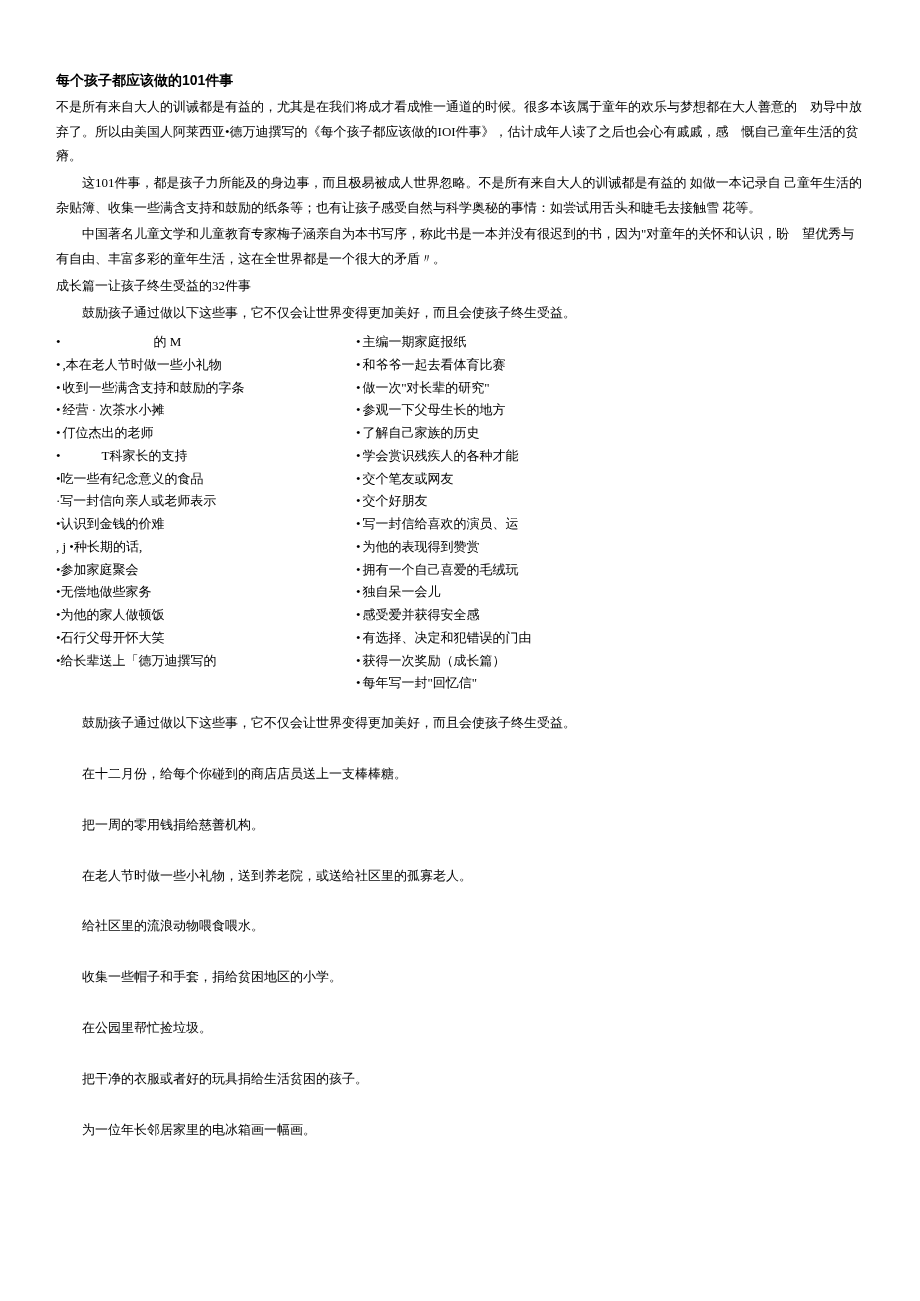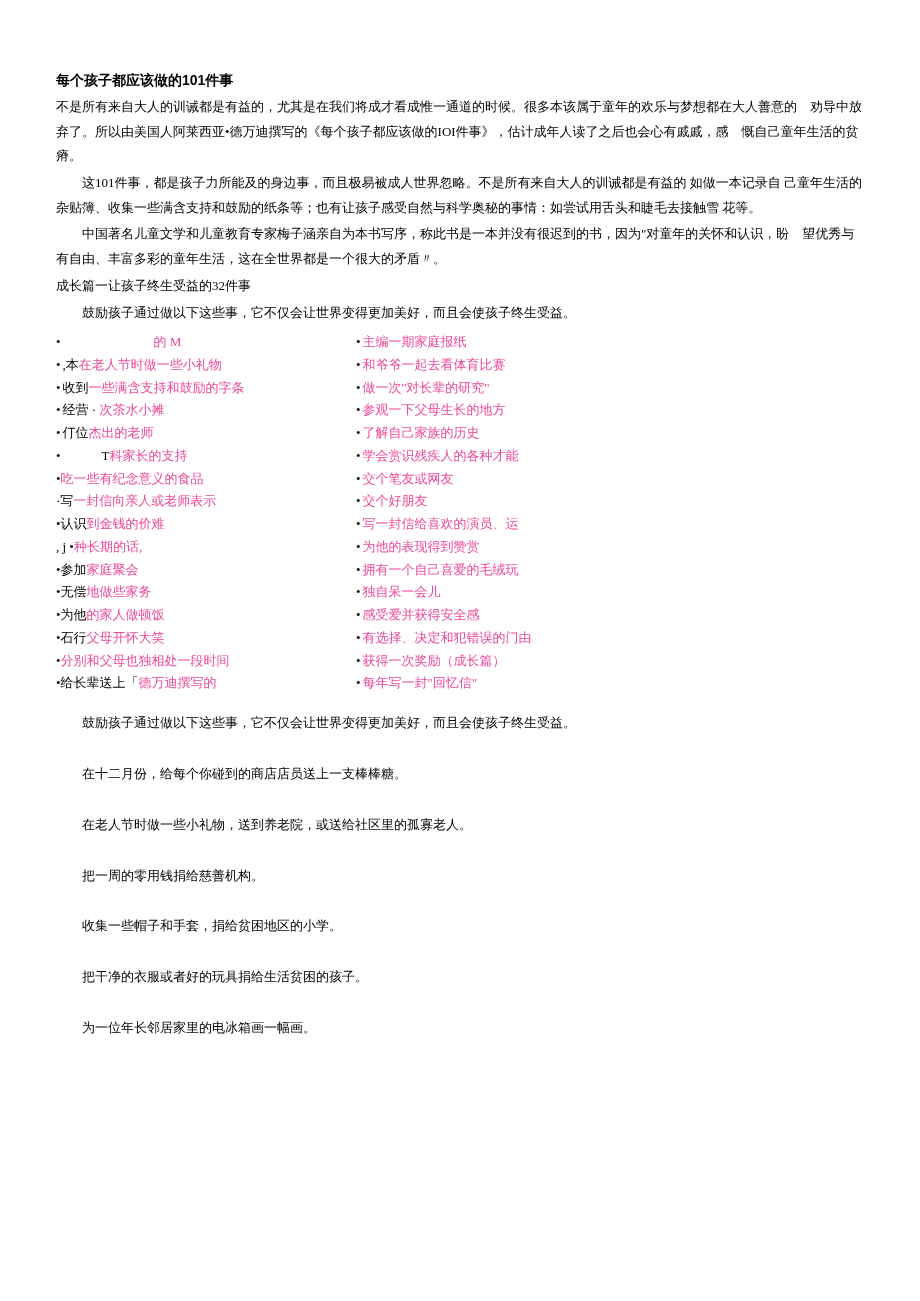--- a/index.html
+++ b/index.html
@@ -53,21 +53,21 @@
       align-items: baseline;
       line-height: 1.75;
       font-size: 13px;
     }
     .bullet {
       color: #000;
       margin-right: 2px;
       flex-shrink: 0;
     }
     .black-text { color: #000; }
-    .pink-text { color: #ec4899; }
+    .pink-text { color: #000000; }
     .body-text p {
       text-indent: 2em;
       margin-bottom: 30px;
       line-height: 1.6;
     }
     .body-text p:first-child {
       margin-bottom: 30px;
     }
   </style>
 </head>
@@ -128,23 +128,20 @@
       <div class="list-item">
         <span><span class="black-text">•无偿</span><span class="pink-text">地做些家务</span></span>
       </div>
       <div class="list-item">
         <span><span class="black-text">•为他</span><span class="pink-text">的家人做顿饭</span></span>
       </div>
       <div class="list-item">
         <span><span class="black-text">•石行</span><span class="pink-text">父母开怀大笑</span></span>
       </div>
       <div class="list-item">
-        <span><span class="black-text">•</span><span class="pink-text">分别和父母也独相处一段时间</span></span>
-      </div>
-      <div class="list-item">
         <span><span class="black-text">•给长辈送上「</span><span class="pink-text">德万迪撰写的</span></span>
       </div>
     </div>
   <div class="col" id="right-col">
       <div class="list-item">
         <span class="bullet">•</span>
         <span class="pink-text">主编一期家庭报纸</span>
       </div>
       <div class="list-item">
         <span class="bullet">•</span>
@@ -205,18 +202,20 @@
       <div class="list-item">
         <span class="bullet">•</span>
         <span class="pink-text">每年写一封"回忆信"</span>
       </div>
     </div>
 </div>
 
 <div class="body-text">
   <p>鼓励孩子通过做以下这些事，它不仅会让世界变得更加美好，而且会使孩子终生受益。</p>
   <p>在十二月份，给每个你碰到的商店店员送上一支棒棒糖。</p>
+  <p>把一周的零用钱捐给慈善机构。</p>
   <p>在老人节时做一些小礼物，送到养老院，或送给社区里的孤寡老人。</p>
-  <p>把一周的零用钱捐给慈善机构。</p>
+  <p>给社区里的流浪动物喂食喂水。</p>
   <p>收集一些帽子和手套，捐给贫困地区的小学。</p>
+  <p>在公园里帮忙捡垃圾。</p>
   <p>把干净的衣服或者好的玩具捐给生活贫困的孩子。</p>
   <p>为一位年长邻居家里的电冰箱画一幅画。</p>
 </div>
 
 </body></html>

